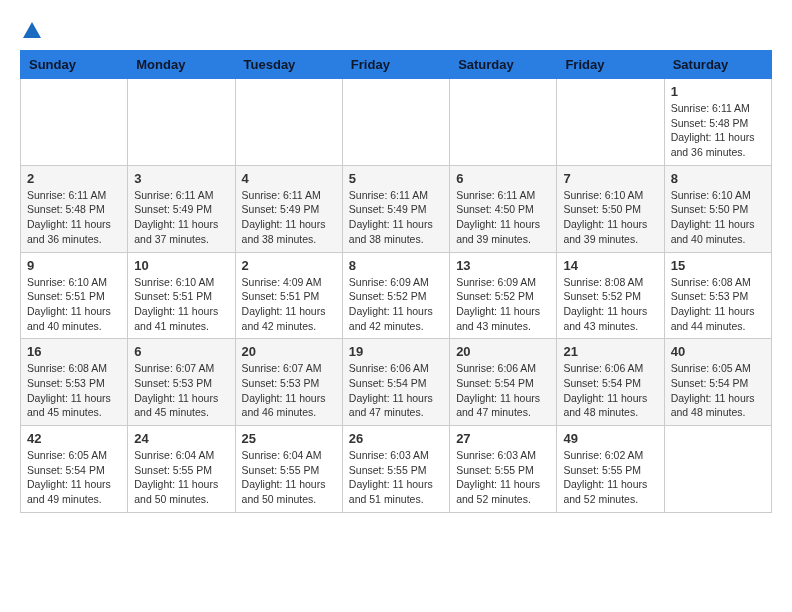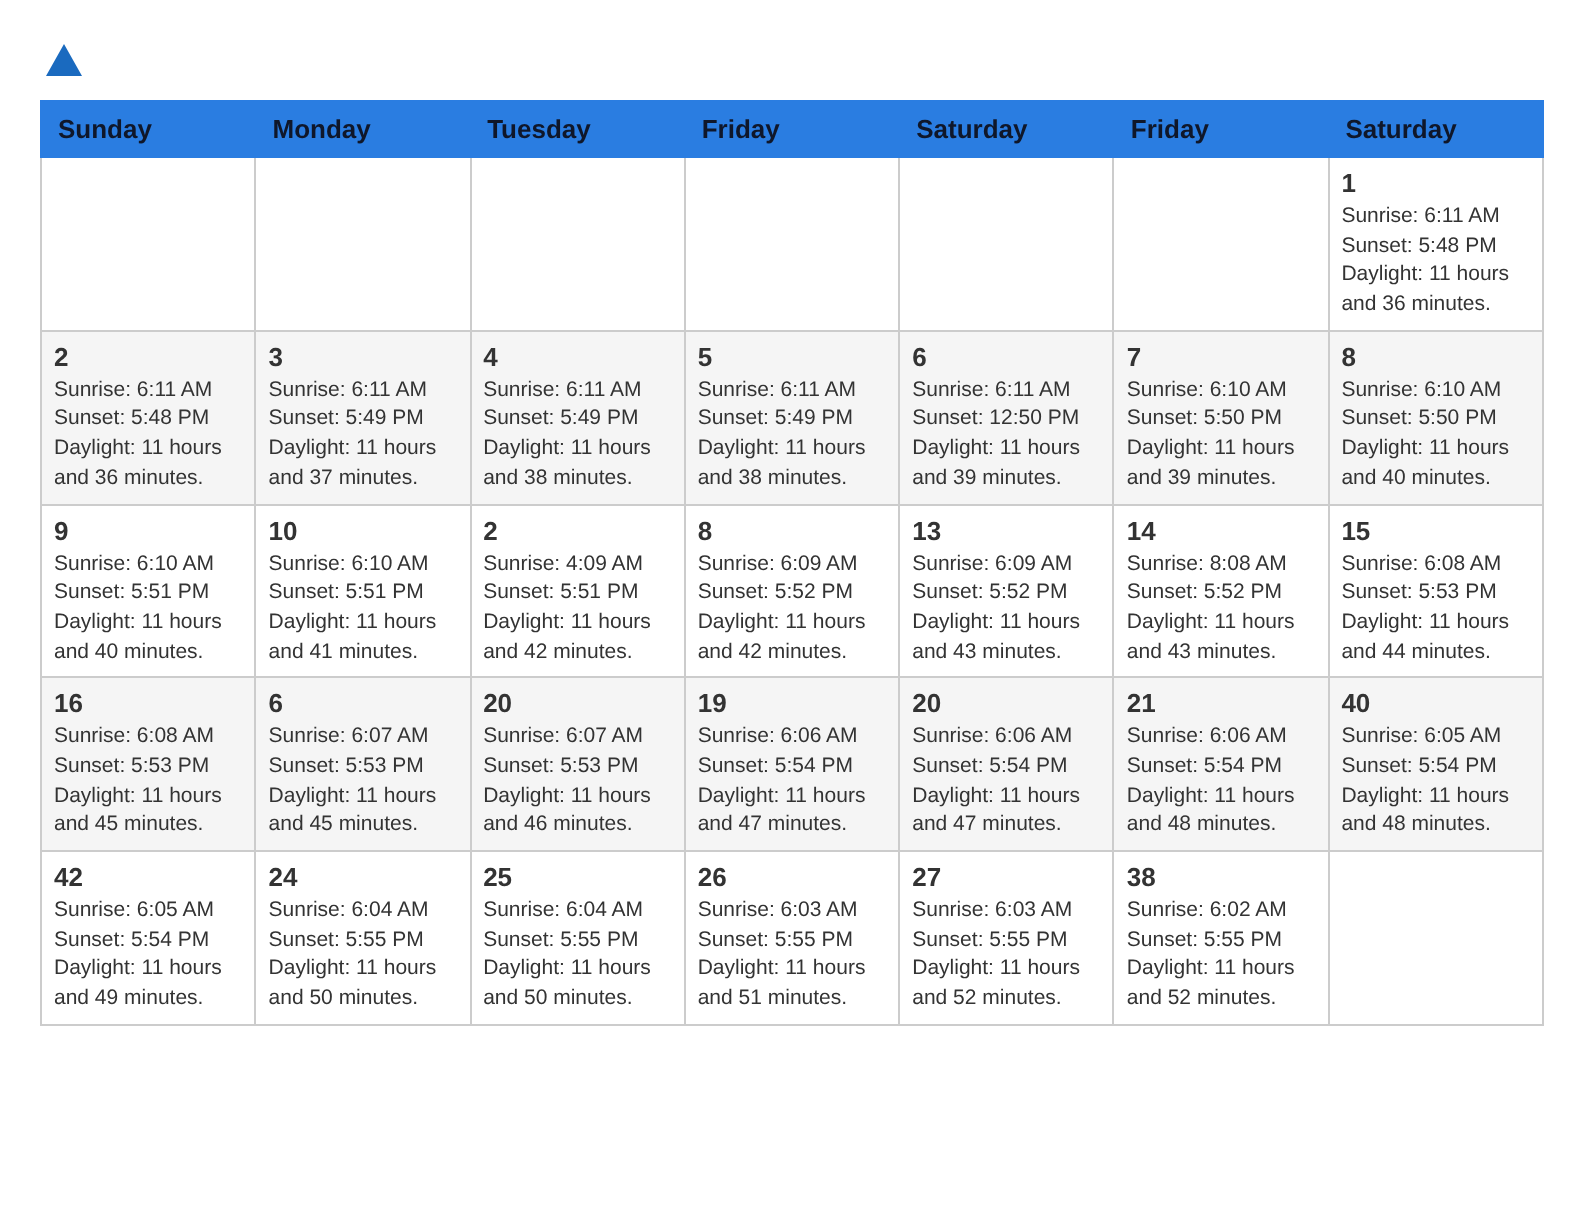--- a/index.html
+++ b/index.html
@@ -164,21 +164,21 @@
         <td>
           <span class="day-num">5</span>
           <div class="day-info">Sunrise: 6:11 AM
 Sunset: 5:49 PM
 Daylight: 11 hours
 and 38 minutes.</div>
         </td>
         <td>
           <span class="day-num">6</span>
           <div class="day-info">Sunrise: 6:11 AM
-Sunset: 12:50 PM
+Sunset: 4:50 PM
 Daylight: 11 hours
 and 39 minutes.</div>
         </td>
         <td>
           <span class="day-num">7</span>
           <div class="day-info">Sunrise: 6:10 AM
 Sunset: 5:50 PM
 Daylight: 11 hours
 and 39 minutes.</div>
         </td>
@@ -322,21 +322,21 @@
 and 51 minutes.</div>
         </td>
         <td>
           <span class="day-num">27</span>
           <div class="day-info">Sunrise: 6:03 AM
 Sunset: 5:55 PM
 Daylight: 11 hours
 and 52 minutes.</div>
         </td>
         <td>
-          <span class="day-num">38</span>
+          <span class="day-num">49</span>
           <div class="day-info">Sunrise: 6:02 AM
 Sunset: 5:55 PM
 Daylight: 11 hours
 and 52 minutes.</div>
         </td>
         <td class="empty-cell"></td>
       </tr>
     </tbody>
 </table>
 

